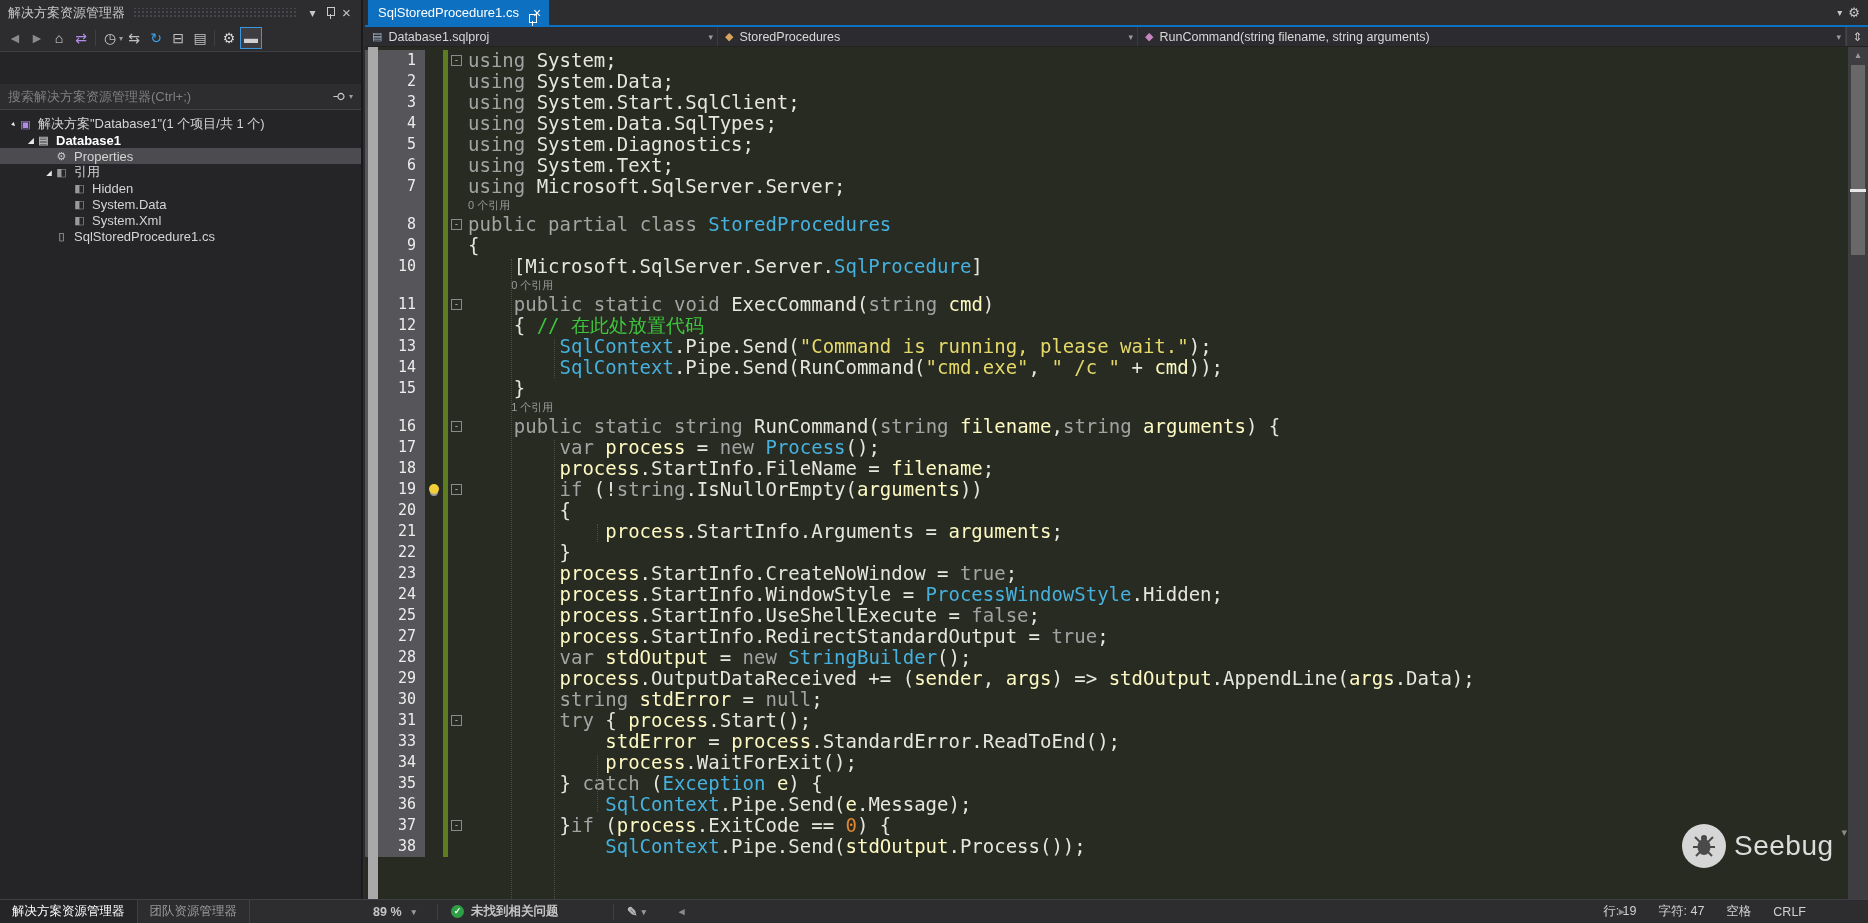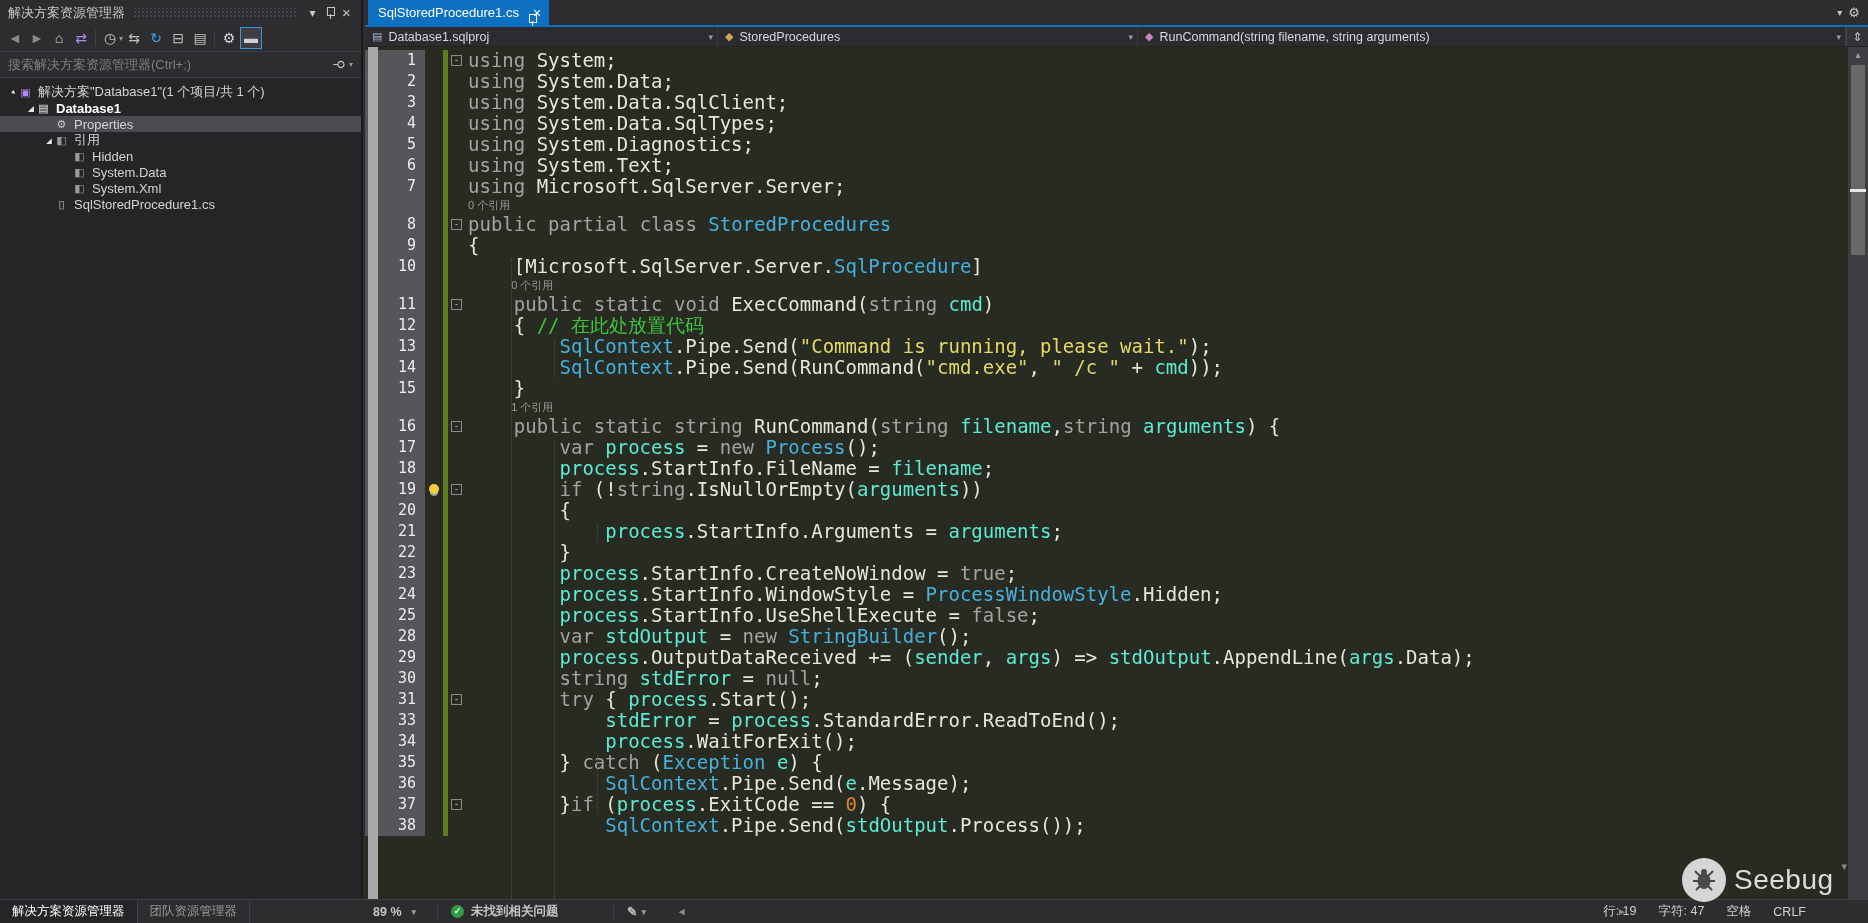--- a/index.html
+++ b/index.html
@@ -14,21 +14,21 @@
      background-image:radial-gradient(circle, #46464c 1px, transparent 1.2px); background-size:4px 4px; background-position:0 2px; }
   .tbtn { width:17px; height:17px; display:inline-flex; align-items:center; justify-content:center; color:#c8c8c8; font-size:12px; cursor:default; }
   .pin { position:relative; width:12px; height:14px; }
   .pin:before { content:""; position:absolute; left:3px; top:1px; width:6px; height:7px; border:1px solid #c8c8c8; }
   .pin:after { content:""; position:absolute; left:6px; top:8px; width:1px; height:5px; background:#c8c8c8; }
   .side-toolbar { height:27px; display:flex; align-items:center; padding:0 4px; background:#2d2d30; border-bottom:1px solid #3f3f46; }
   .ticon { min-width:22px; height:22px; display:inline-flex; align-items:center; justify-content:center; font-size:14px; color:#c0c0c0; }
   .tsep { width:1px; height:16px; background:#3f3f46; margin:0 3px; }
   .tcaret { font-size:8px; color:#9a9a9a; margin-left:-2px; }
   .ticon.boxed { border:1px solid #3a96dd; background:#3d3d42; }
-  .side-search { height:26px; background:#2d2d30; border-bottom:1px solid #3f3f46; display:flex; align-items:center; padding:0 8px; }
+  .side-search { height:26px; background:#2d2d30; border-bottom:1px solid #3f3f46; display:flex; align-items:center; padding:0 8px;margin-top:32px; }
   .side-search .ph { flex:1; font-size:13px; color:#7f7f7f; }
   .side-search .mag { color:#c8c8c8; font-size:13px; transform:rotate(90deg); }
   .tree { padding-top:6px; font-size:13px; color:#d4d4d4; }
   .trow { height:16px; display:flex; align-items:center; white-space:nowrap; }
   .trow.sel { background:#4b4b50; }
   .arrow { width:10px; height:10px; display:inline-flex; align-items:center; justify-content:center; color:#e8e8e8; font-size:8px; transform:scale(.9); }
   .tico { width:15px; margin-right:5px; text-align:center; font-size:11px; }
   .trow.bold { font-weight:bold; color:#fff; }
 
   
@@ -54,21 +54,21 @@
         font:15px/21px "DejaVu Sans Mono", monospace; flex:0 0 60px; }
   .lensrow .ln { line-height:17px; }
   .mg { flex:0 0 18px; position:relative; }
   .bulb { position:absolute; left:4px; top:5px; width:10px; height:10px; border-radius:50%; background:#f2cf3a; box-shadow:0 3px 0 -1px #9a9a9a; }
   .bar { flex:0 0 5px; background:#5e7d21; }
   .fd { flex:0 0 20px; position:relative; }
   .fbox { position:absolute; left:3px; top:5px; width:11px; height:11px; border:1px solid #8a8a8a; color:#c8c8c8;
           font:9px/9px "DejaVu Sans Mono", monospace; text-align:center; background:#272b21; }
   .cd { flex:1; white-space:pre; font:19px/21px "DejaVu Sans Mono", monospace; overflow:hidden; }
   .lens { font:11px/17px "Liberation Sans", sans-serif; color:#9b9b9b; white-space:pre; }
-  .k{color:#a3a3a3} .t{color:#46b1de} .v{color:#5eead4} .s{color:#e5d96a}
+  .k{color:#a3a3a3} .t{color:#46b1de} .v{color:#fef9c3} .s{color:#e5d96a}
   .c{color:#3fc43f} .w{color:#e6e6de} .n{color:#e0862f}
   .guide { position:absolute; border-left:1px dotted #4d4d45; width:0; z-index:1; }
 
   .vscroll { position:absolute; right:0; top:0; bottom:0; width:20px; background:#3e3e42; z-index:6; }
   .vscroll .up { position:absolute; top:2px; left:0; width:20px; text-align:center; color:#999; font-size:10px; }
   .vthumb { position:absolute; left:3px; top:18px; width:14px; height:190px; background:#686868; }
   .vmark { position:absolute; left:2px; top:142px; width:16px; height:3px; background:#e8e8e8; }
 
   
   .statusbar { position:absolute; left:0; bottom:0; width:1868px; height:24px; background:#2d2d30; border-top:1px solid #3f3f46; display:flex; align-items:center; font-size:12.5px; color:#c5c5c5; }
@@ -79,21 +79,21 @@
   .zoomcombo { position:absolute; left:8px; top:0; height:100%; display:flex; align-items:center; gap:10px; }
   .zcaret { font-size:9px; color:#9a9a9a; }
   .ssep { position:absolute; top:4px; width:1px; height:16px; background:#3f3f46; }
   .health { position:absolute; left:86px; top:0; height:100%; display:flex; align-items:center; gap:7px; }
   .chk { width:13px; height:13px; border-radius:50%; background:#2f9e44; color:#fff; font-size:9px; line-height:13px; text-align:center; }
   .penbox { position:absolute; left:262px; top:0; height:100%; display:flex; align-items:center; gap:4px; color:#b8b8b8; }
   .harrow { position:absolute; top:0; height:100%; display:flex; align-items:center; color:#8a8a8a; font-size:11px; }
   .rstatus { display:flex; align-items:center; gap:22px; margin-right:62px; color:#d0d0d0; }
 
   
-  .watermark { position:absolute; left:1682px; top:858px; display:flex; align-items:center; gap:8px; z-index:20; }
+  .watermark { position:absolute; left:1682px; top:824px; display:flex; align-items:center; gap:8px; z-index:20; }
   .wm-circle { width:44px; height:44px; border-radius:50%; background:#d6d6d6; display:flex; align-items:center; justify-content:center; }
   .wm-text { font-size:28px; color:#dcdcdc; letter-spacing:.5px; }
   .wm-caret { color:#8a8a8a; font-size:11px; align-self:flex-start; margin-top:2px; }
 </style>
 </head>
 <body>
 
 <div class="app">
 
   <aside class="sidebar">
@@ -220,21 +220,21 @@
             <span class="mg"></span>
             <span class="bar"></span>
             <span class="fd"></span>
             <span class="cd"><span class="k">using</span><span class="w"> System.Data;</span></span>
           </div>
           <div class="row">
             <span class="ln">3</span>
             <span class="mg"></span>
             <span class="bar"></span>
             <span class="fd"></span>
-            <span class="cd"><span class="k">using</span><span class="w"> System.Data.SqlClient;</span></span>
+            <span class="cd"><span class="k">using</span><span class="w"> System.Start.SqlClient;</span></span>
           </div>
           <div class="row">
             <span class="ln">4</span>
             <span class="mg"></span>
             <span class="bar"></span>
             <span class="fd"></span>
             <span class="cd"><span class="k">using</span><span class="w"> System.Data.SqlTypes;</span></span>
           </div>
           <div class="row">
             <span class="ln">5</span>
@@ -406,20 +406,27 @@
             <span class="bar"></span>
             <span class="fd"></span>
             <span class="cd"><span class="w">        </span><span class="v">process</span><span class="w">.StartInfo.WindowStyle = </span><span class="t">ProcessWindowStyle</span><span class="w">.Hidden;</span></span>
           </div>
           <div class="row">
             <span class="ln">25</span>
             <span class="mg"></span>
             <span class="bar"></span>
             <span class="fd"></span>
             <span class="cd"><span class="w">        </span><span class="v">process</span><span class="w">.StartInfo.UseShellExecute = </span><span class="k">false</span><span class="w">;</span></span>
+          </div>
+          <div class="row">
+            <span class="ln">27</span>
+            <span class="mg"></span>
+            <span class="bar"></span>
+            <span class="fd"></span>
+            <span class="cd"><span class="w">        </span><span class="v">process</span><span class="w">.StartInfo.RedirectStandardOutput = </span><span class="k">true</span><span class="w">;</span></span>
           </div>
           <div class="row">
             <span class="ln">28</span>
             <span class="mg"></span>
             <span class="bar"></span>
             <span class="fd"></span>
             <span class="cd"><span class="w">        </span><span class="k">var</span><span class="w"> </span><span class="v">stdOutput</span><span class="w"> = </span><span class="k">new</span><span class="w"> </span><span class="t">StringBuilder</span><span class="w">();</span></span>
           </div>
           <div class="row">
             <span class="ln">29</span>

